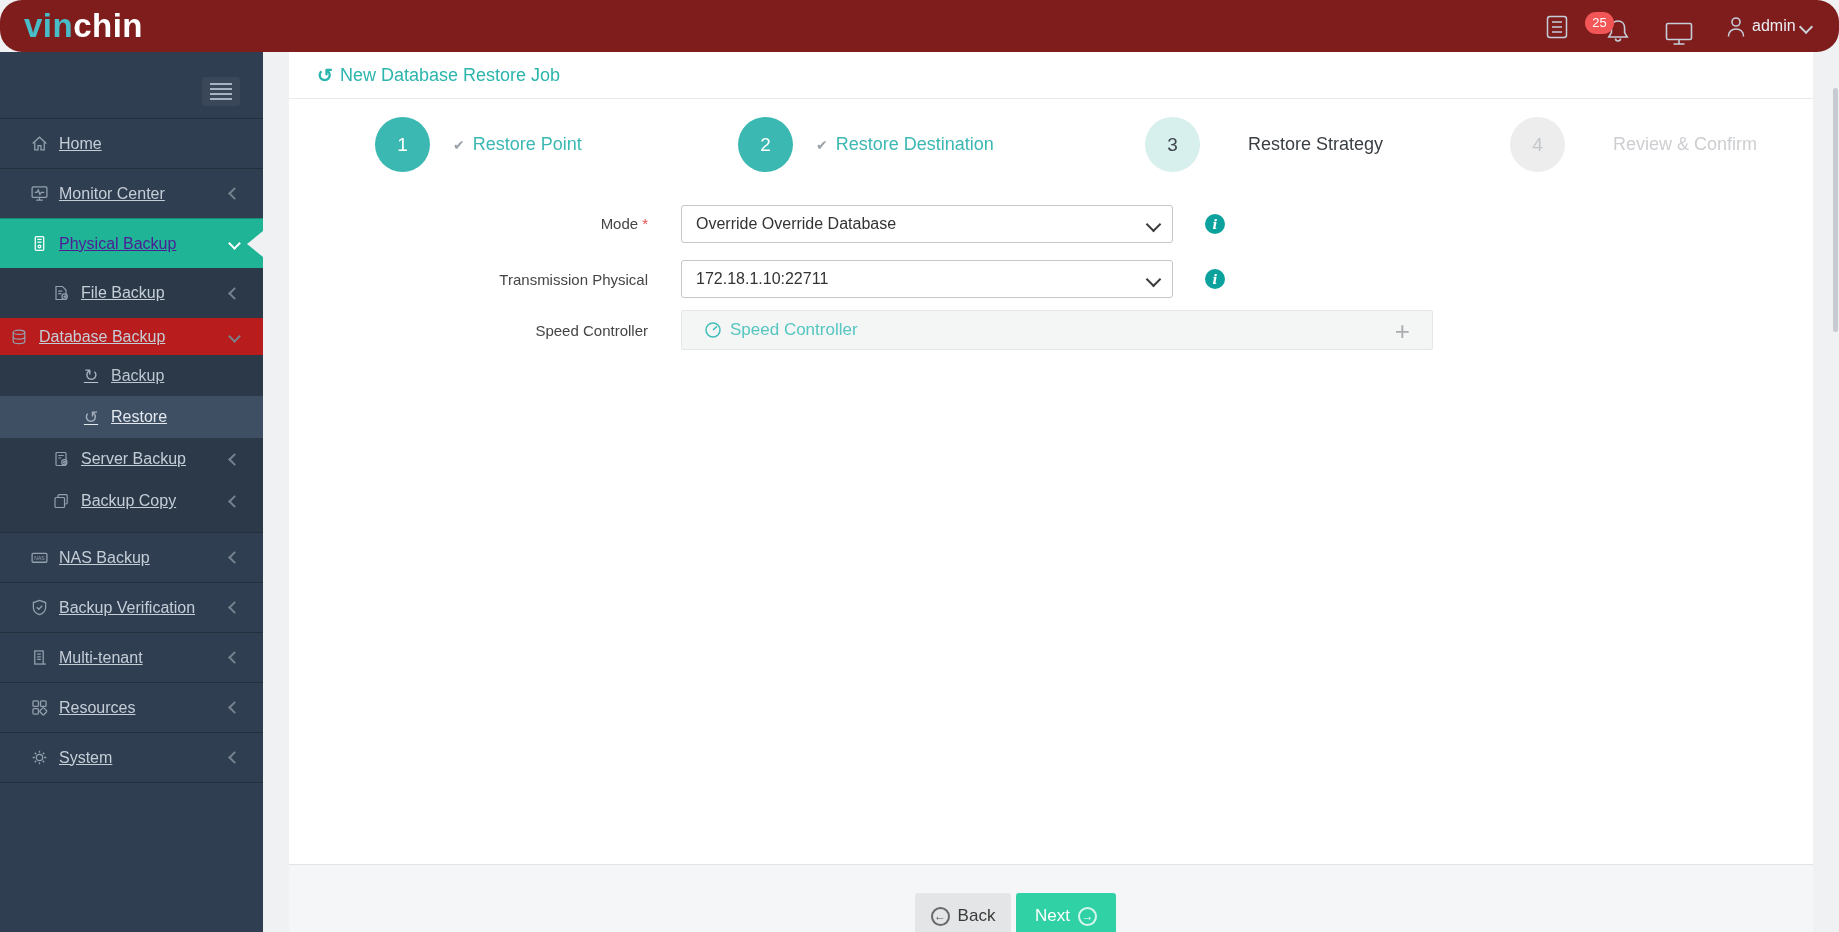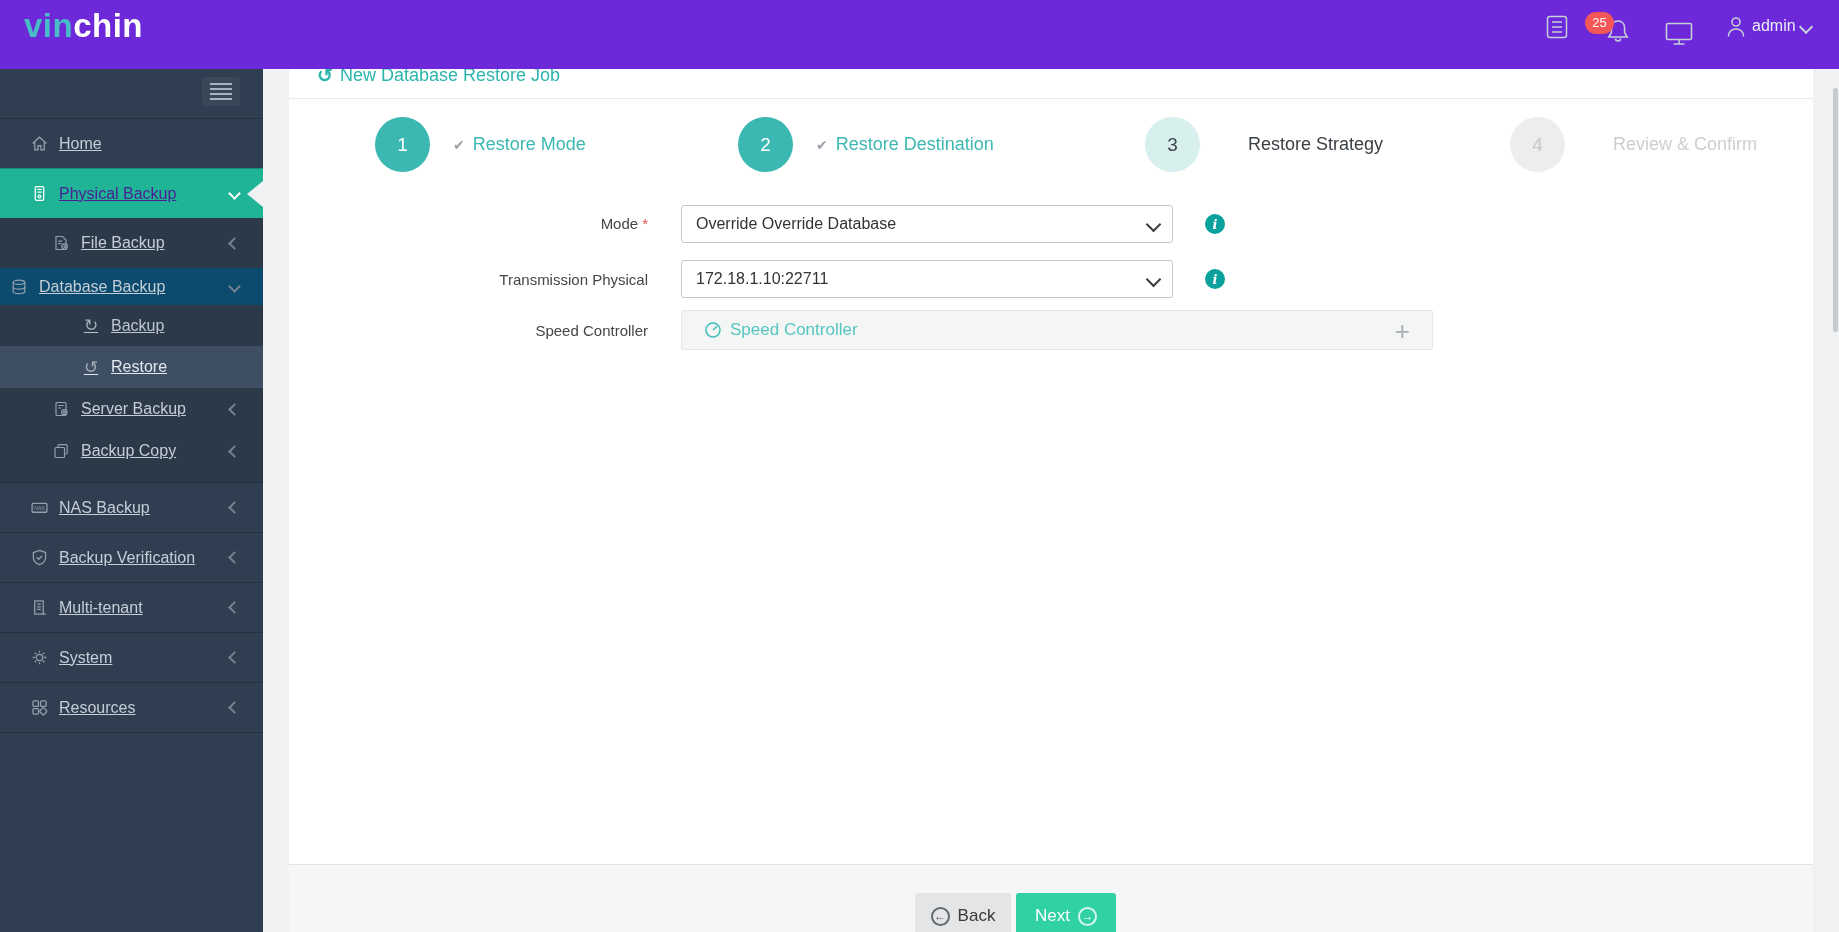--- a/index.html
+++ b/index.html
@@ -1,20 +1,20 @@
 <!DOCTYPE html>
 <html><head>
 <meta charset="utf-8">
 <style>
   html,body{margin:0;padding:0;}
   body{font-family:"Liberation Sans", sans-serif; -webkit-font-smoothing:antialiased;}
   #app{position:relative;width:1839px;height:932px;overflow:hidden;background:#eff1f3;}
 
   
-  .topbar{position:absolute;left:0;top:0;width:1839px;height:69px;background:#6d28d9;z-index:30;}
+  .topbar{position:absolute;left:0;top:0;width:1839px;height:52px;background:#7f1d1d;z-index:30;border-radius:22px;}
   .logo{position:absolute;left:24px;top:0;height:52px;line-height:52px;font-size:33px;font-weight:bold;letter-spacing:.5px;}
   .logo .accent{color:#48bcc7;}
   .logo .rest{color:#ffffff;}
   .tb-ic{position:absolute;color:#c4cdd8;}
   .tb-report{left:1546px;top:15px;}
   .tb-bell{left:1604px;top:17px;}
   .badge{position:absolute;left:1585px;top:12px;min-width:29px;height:22px;border-radius:11px;background:#f25656;color:#fff;
          font-size:13px;line-height:22px;text-align:center;z-index:5;padding:0 2px;box-sizing:border-box;}
   .tb-monitor{left:1665px;top:22px;}
   .tb-user{left:1725px;top:15px;}
@@ -37,21 +37,21 @@
   .row .chev-pos{position:absolute;right:24px;width:7px;height:7px;color:#77828f;}
   .row-active{background:#1fb496;color:#4c1d95;}
   .row-active .si{color:#ffffff;}
   .row-active .chev-pos{color:#ffffff;}
   .notch{position:absolute;right:0;top:50%;margin-top:-13px;width:0;height:0;
          border-top:13px solid transparent;border-bottom:13px solid transparent;border-right:16px solid #eff1f3;}
   .submenu{background:#2b3948;padding-bottom:10px;}
   .row-sub1{padding-left:50px;}
   .row-sub2{padding-left:80px;color:#bcc6d0;}
   .h53{height:50px;}.h42{height:42px;}.h41{height:41px;}.h37{height:37px;}
-  .row-dbb{background:#0c4a6e;padding-left:8px;}
+  .row-dbb{background:#b91c1c;padding-left:8px;}
   .row-selected{background:#3e4f64;color:#e2e8ee;}
   .nav-bottom .row-main{border-top:1px solid rgba(0,0,0,.22);}
   .nav-end{border-top:1px solid rgba(0,0,0,.22);height:0;}
 
   
   .card{position:absolute;left:289px;top:52px;width:1524px;height:880px;background:#ffffff;z-index:10;}
   .titlebar{position:absolute;left:0;top:0;width:100%;height:47px;border-bottom:1px solid #e9eaec;box-sizing:border-box;}
   .title{position:absolute;left:28px;top:0;height:47px;display:flex;align-items:center;color:#2cb5ad;font-size:18px;}
   .title .t-ic{font-size:19px;margin-right:7px;font-weight:bold;}
 
@@ -150,20 +150,31 @@
       <div class="row row-main">
         <span class="si">
           <svg width="19" height="19" viewBox="0 0 18 18" fill="none" stroke="currentColor" stroke-width="1.2">
             <path d="M2.5 9 L9 3 L15.5 9"></path>
               <path d="M4.5 7.8 V15 H7.6 V11 H10.4 V15 H13.5 V7.8"></path>
           </svg>
           </span>
         <span>Home</span>
       </div>
 
+      <div class="row row-main">
+        <span class="si">
+          <svg width="19" height="19" viewBox="0 0 18 18" fill="none" stroke="currentColor" stroke-width="1.2">
+            <rect x="2" y="2.8" width="14" height="9.8" rx="1"></rect>
+            <path d="M4.5 8 h2 l1.3-2.4 1.6 4.2 1.3-1.8 h2.8"></path>
+            <path d="M9 12.8 v2 M5.8 15.2 h6.4"></path>
+          </svg>
+          </span>
+        <span>Monitor Center</span>
+        <span class="chev chev-left chev-pos"></span>
+      </div>
 
 
       <div class="row row-main row-active">
         <span class="si">
           <svg width="19" height="19" viewBox="0 0 18 18" fill="none" stroke="currentColor" stroke-width="1.2">
             <rect x="5" y="2.5" width="8" height="13" rx="1"></rect>
             <path d="M7 5.2 h4 M7 7.6 h4"></path>
               <circle cx="9" cy="11.8" r="1.3"></circle>
           </svg>
           </span>
@@ -266,40 +277,40 @@
                 <path d="M12.5 15.2 h2.5"></path>
             </svg>
             </span>
           <span>Multi-tenant</span>
           <span class="chev chev-left chev-pos"></span>
         </div>
 
         <div class="row row-main">
           <span class="si">
             <svg width="19" height="19" viewBox="0 0 18 18" fill="none" stroke="currentColor" stroke-width="1.2">
-              <circle cx="9" cy="9" r="3"></circle>
-              <path d="M9 2.6 v2 M9 13.4 v2 M2.6 9 h2 M13.4 9 h2 M4.5 4.5 l1.4 1.4 M12.1 12.1 l1.4 1.4 M13.5 4.5 L12.1 5.9 M5.9 12.1 l-1.4 1.4"></path>
-            </svg>
-            </span>
-          <span>System</span>
-          <span class="chev chev-left chev-pos"></span>
-        </div>
-
-        <div class="row row-main">
-          <span class="si">
-            <svg width="19" height="19" viewBox="0 0 18 18" fill="none" stroke="currentColor" stroke-width="1.2">
               <rect x="2.8" y="2.8" width="5.2" height="5.2" rx="1"></rect>
               <rect x="10" y="2.8" width="5.2" height="5.2" rx="1"></rect>
               <rect x="2.8" y="10" width="5.2" height="5.2" rx="1"></rect>
               <rect x="10" y="10" width="5.2" height="5.2" rx="1" transform="rotate(45 12.6 12.6)"></rect>
             </svg>
             </span>
           <span>Resources</span>
           <span class="chev chev-left chev-pos"></span>
         </div>
+
+        <div class="row row-main">
+          <span class="si">
+            <svg width="19" height="19" viewBox="0 0 18 18" fill="none" stroke="currentColor" stroke-width="1.2">
+              <circle cx="9" cy="9" r="3"></circle>
+              <path d="M9 2.6 v2 M9 13.4 v2 M2.6 9 h2 M13.4 9 h2 M4.5 4.5 l1.4 1.4 M12.1 12.1 l1.4 1.4 M13.5 4.5 L12.1 5.9 M5.9 12.1 l-1.4 1.4"></path>
+            </svg>
+            </span>
+          <span>System</span>
+          <span class="chev chev-left chev-pos"></span>
+        </div>
         <div class="nav-end"></div>
       </div>
     </div>
   </div>
 
   <div class="gutter-l"></div>
   <div class="gutter-r"></div>
   <div class="scroll-thumb"></div>
 
   <div class="card">
@@ -309,21 +320,21 @@
         <span class="t-ic">↺</span>
         <span>New Database Restore Job</span>
       </div>
     </div>
 
     <div class="step" style="left:86px">
       <div class="step-circle sc-done">
           <span>1</span>
         </div>
       <span class="step-check">✔</span>
-      <span class="step-label sl-done">Restore Mode</span>
+      <span class="step-label sl-done">Restore Point</span>
     </div>
 
     <div class="step" style="left:449px">
       <div class="step-circle sc-done">
           <span>2</span>
         </div>
       <span class="step-check">✔</span>
       <span class="step-label sl-done">Restore Destination</span>
     </div>
 

